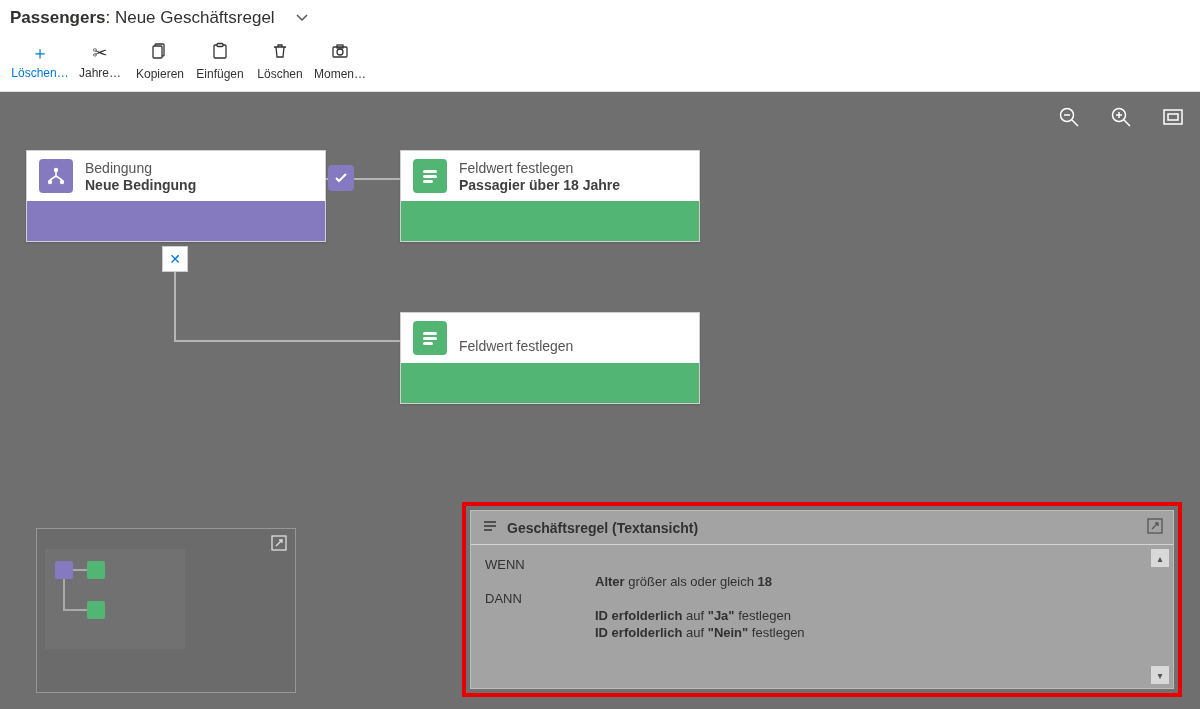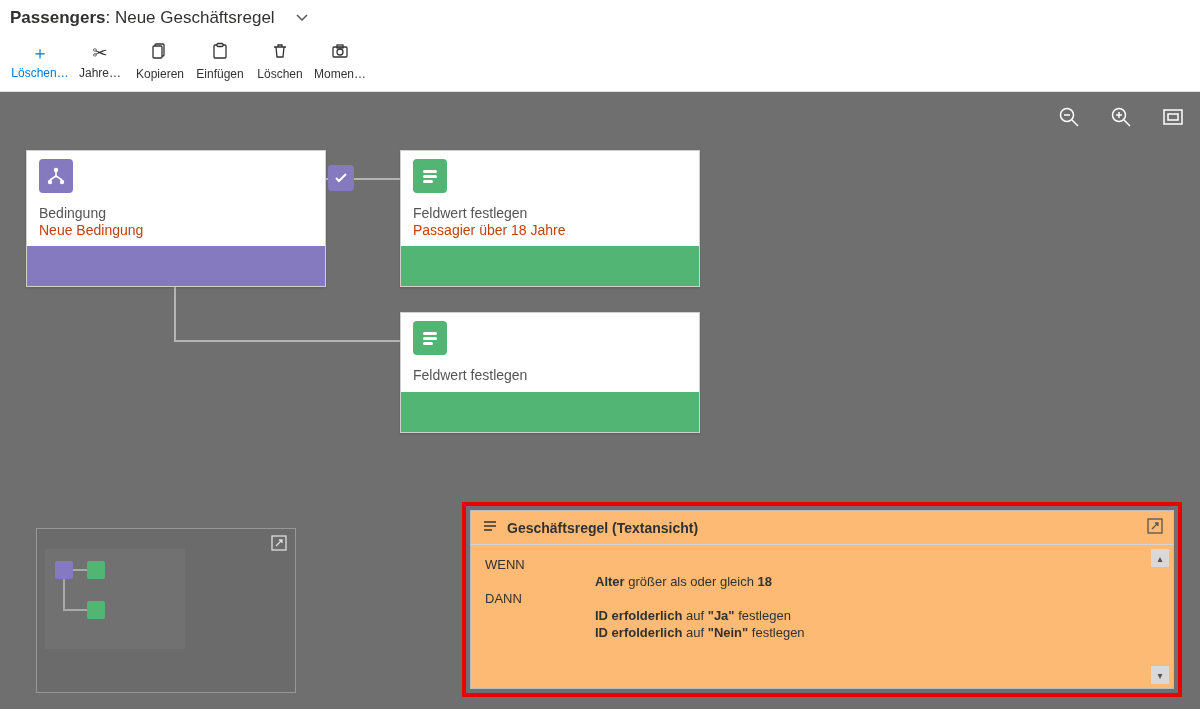--- a/index.html
+++ b/index.html
@@ -20,46 +20,46 @@
 
   
   .canvas { position: absolute; top: 92px; left: 0; right: 0; bottom: 0; background: #6f6f6f; }
 
   
   .zoom-controls { position: absolute; top: 14px; right: 16px; display: flex; gap: 30px; align-items: center; }
   .zoom-btn svg { display:block; }
 
   
   .node { position: absolute; background: #ffffff; border: 1px solid #d0d0d0; box-shadow: 0 1px 2px rgba(0,0,0,0.15); }
-  .node-head { display: flex; align-items: flex-start; padding: 8px 12px; gap: 12px; flex-direction: column; }
+  .node-head { display: flex; align-items: flex-end; padding: 8px 12px; gap: 12px; }
   .node-icon { width: 34px; height: 34px; border-radius: 4px; display: flex; align-items: center; justify-content: center; flex-shrink:0; }
   .node-icon svg { display:block; }
   .node-title { font-size: 14px; color: #555; line-height: 1.2; }
-  .node-sub { font-size: 14px; color: #c2410c; }
+  .node-sub { font-size: 14px; color: #404040; font-weight: bold; }
   .node-bar { height: 40px; }
 
   .cond .node-icon { background: #8579c0; }
   .cond .node-bar  { background: #8579c0; }
   .act  .node-icon { background: #53b574; }
   .act  .node-bar  { background: #53b574; }
 
   .connector-check { position:absolute; width:26px; height:26px; background:#8579c0; border-radius:4px; display:flex; align-items:center; justify-content:center; color:#fff; }
   .connector-x { position:absolute; width:26px; height:26px; background:#ffffff; border:1px solid #ccc; display:flex; align-items:center; justify-content:center; color:#0078d4; font-size:14px; }
   .hline, .vline { position:absolute; background:#b5b5b5; }
 
   
   .minimap { position:absolute; left:36px; bottom:16px; width:260px; height:165px; background:rgba(100,100,100,0.35); border:1px solid rgba(255,255,255,0.3); }
   .minimap-inner { position:absolute; left:8px; top:20px; width:140px; height:100px; background:rgba(120,120,120,0.5); }
   .mm-expand { position:absolute; top:6px; right:8px; }
   .mm-node { position:absolute; width:18px; height:18px; border-radius:2px; }
   .mm-line { position:absolute; background:#aaa; }
 
   
   .panel-wrap { position:absolute; left:462px; bottom:12px; width:720px; height:195px; border:4px solid #e80000; }
-  .panel { position:absolute; inset:4px; background:#fdba74; border:1px solid #bdbdbd; display:flex; flex-direction:column; }
+  .panel { position:absolute; inset:4px; background:#a3a3a3; border:1px solid #bdbdbd; display:flex; flex-direction:column; }
   .panel-head { height:34px; display:flex; align-items:center; padding:0 10px; gap:8px; font-weight:600; font-size:14px; border-bottom:1px solid #d4d4d4; }
   .panel-head .spacer { flex:1; }
   .panel-body { flex:1; position:relative; overflow:hidden; padding:10px 14px; font-size:13px; }
   .rule-row { display:flex; margin:2px 0; }
   .rule-kw { width:110px; font-weight:400; }
   .rule-txt { }
   .rule-txt b { font-weight:700; }
   .scroll-up, .scroll-down { position:absolute; right:4px; width:18px; height:18px; background:#d9d9d9; display:flex; align-items:center; justify-content:center; font-size:10px; color:#555; }
   .scroll-up { top:4px; } .scroll-down { bottom:4px; }
 </style>

